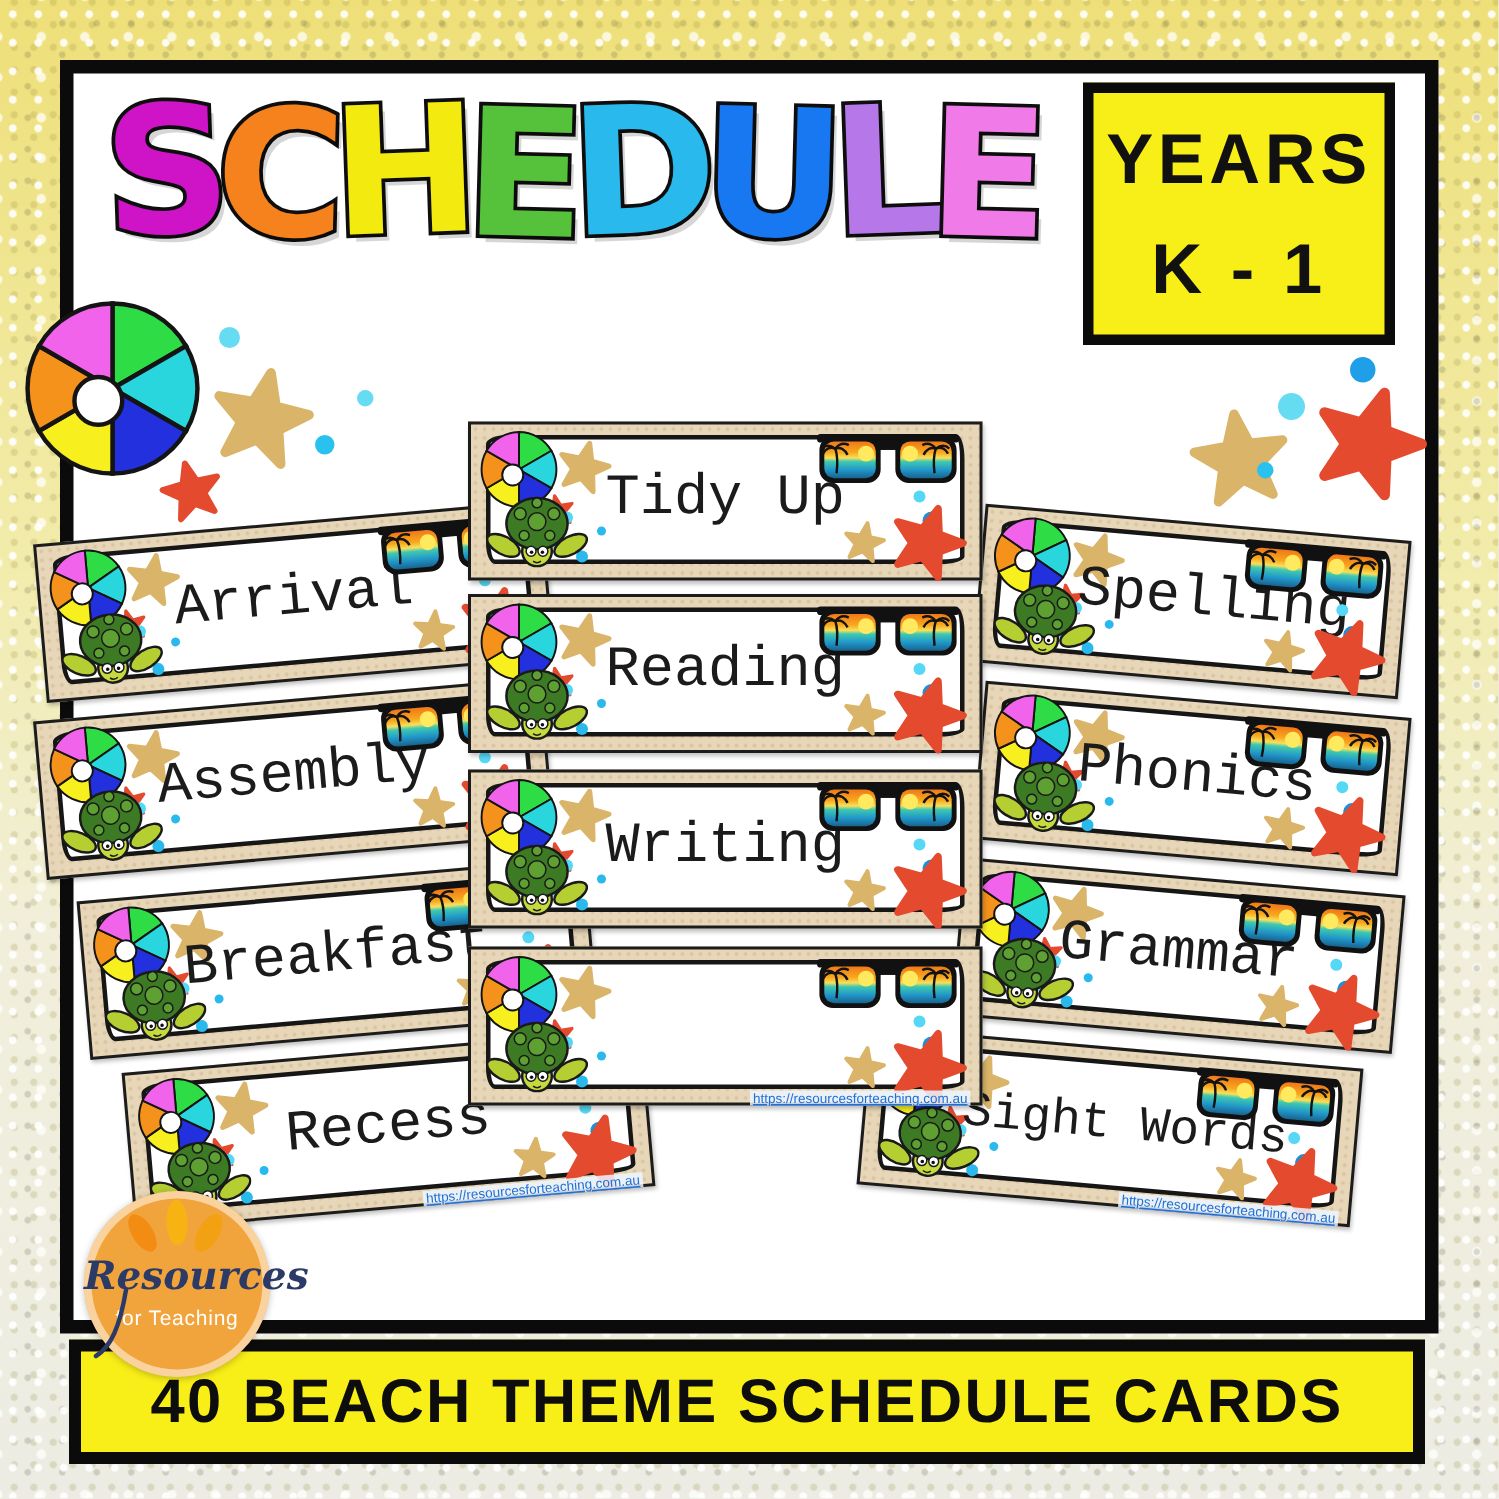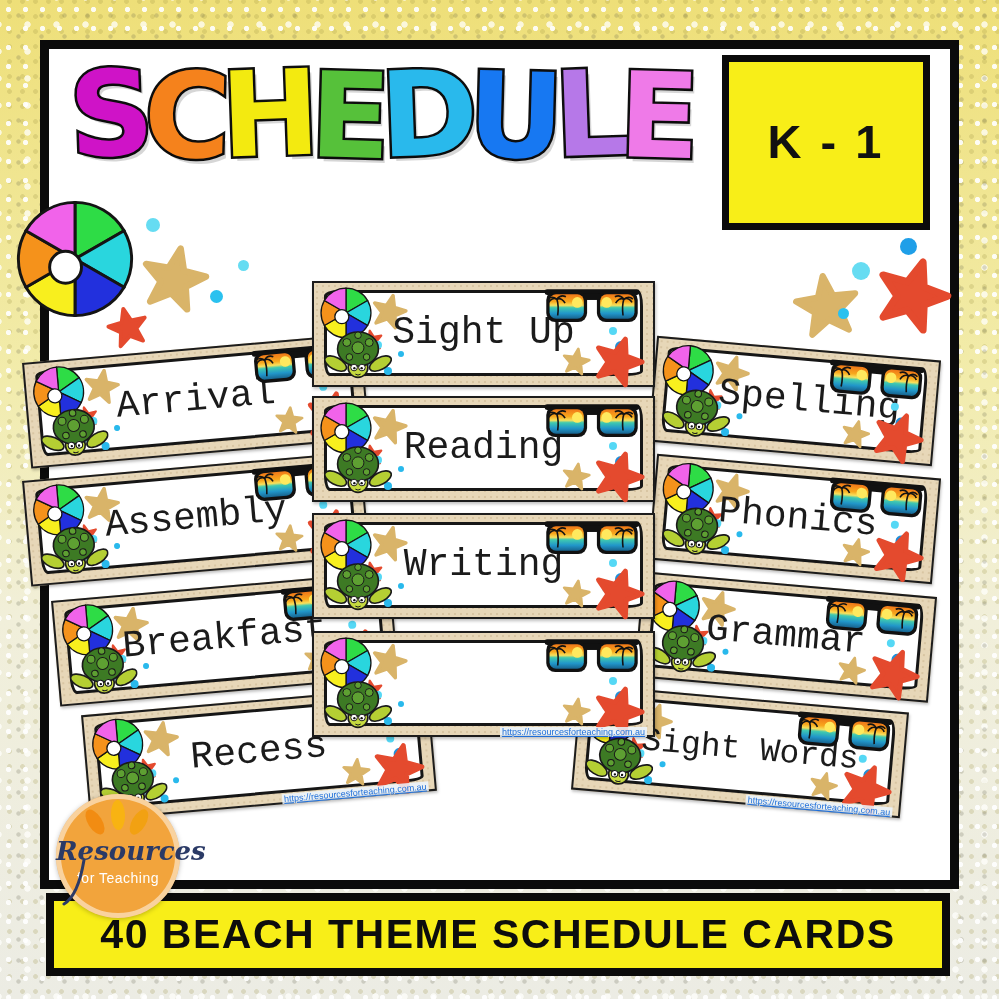--- a/index.html
+++ b/index.html
@@ -165,20 +165,21 @@
         <ellipse cx="56" cy="22" rx="7" ry="14" fill="#f2a112" transform="rotate(30 56 22)"></ellipse>
       </g>
     </defs>
   </svg>
 
   <div class="panel"></div>
 
   <div class="title" id="title-row"><span class="ch" style="color: rgb(207, 19, 199);">S</span><span class="ch" style="color: rgb(245, 130, 28);">C</span><span class="ch" style="color: rgb(243, 234, 16);">H</span><span class="ch" style="color: rgb(86, 193, 58);">E</span><span class="ch" style="color: rgb(41, 185, 236);">D</span><span class="ch" style="color: rgb(23, 120, 242);">U</span><span class="ch" style="color: rgb(182, 120, 232);">L</span><span class="ch" style="color: rgb(239, 122, 232);">E</span></div>
 
   <div class="badge">
+    <span>YEARS</span>
     <span>K - 1</span>
   </div>
 
   <svg class="dec" style="left:16px;top:200px;width:118px;height:118px" viewBox="0 0 100 100">
       <use href="#beachball"></use>
     </svg>
   <svg class="dec star-tan" style="left:138px;top:244px;width:72px;height:72px;transform:rotate(12deg)" viewBox="-6 -6 112 112">
       <use href="#star"></use>
     </svg>
   <svg class="dec star-red" style="left:106px;top:306px;width:44px;height:44px;transform:rotate(-14deg)" viewBox="-6 -6 112 112">
@@ -366,21 +367,21 @@
       </svg>
       <i class="dot" style="right:36px;top:44px;width:8px;height:8px;background:#55d8f5"></i>
       <i class="dot" style="right:26px;top:58px;width:12px;height:12px;background:#1f8fd9"></i>
       <i class="dot" style="right:44px;top:70px;width:7px;height:7px;background:#8fe6f8"></i>
       <svg class="star star-tan-br star-tan" viewBox="-6 -6 112 112">
         <use href="#star"></use>
       </svg>
       <svg class="star star-red-br star-red" viewBox="-6 -6 112 112">
         <use href="#star"></use>
       </svg>
-      <div class="card-label">Sight Up</div>
+      <div class="card-label">Tidy Up</div>
 
     </div>
     <div class="card" style="left: 312px; top: 513px; width: 343px; z-index: 4;">
       <div class="card-inner"></div>
       <svg class="ball" viewBox="0 0 100 100">
         <use href="#beachball"></use>
       </svg>
       <svg class="star star-tl star-tan" viewBox="-6 -6 112 112">
         <use href="#star"></use>
       </svg>

